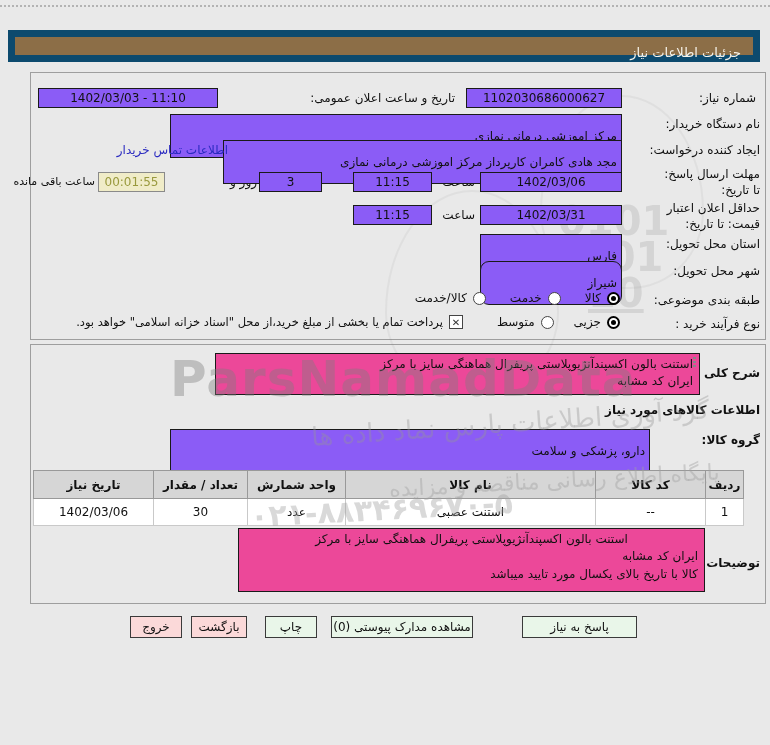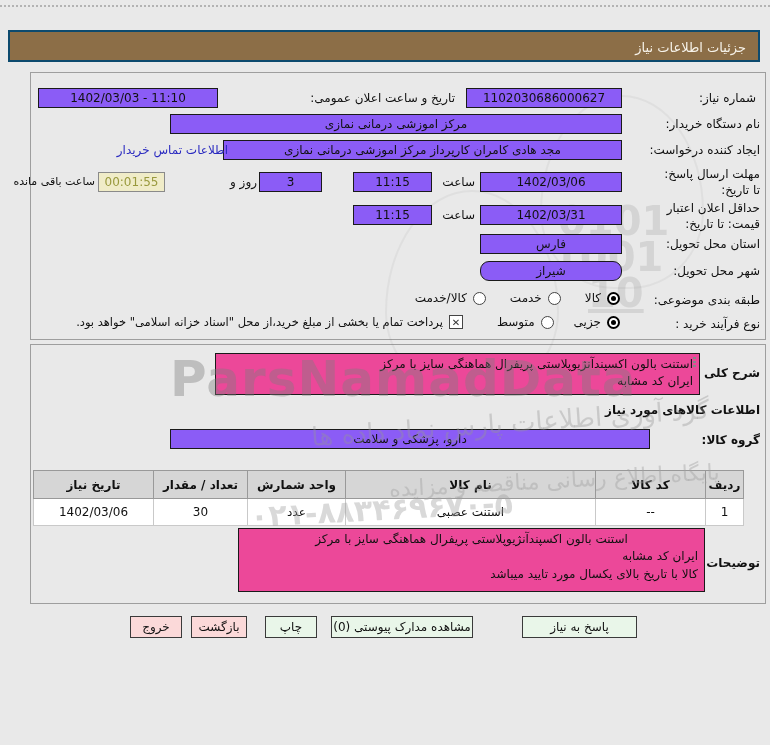--- a/index.html
+++ b/index.html
@@ -1,27 +1,27 @@
 <!DOCTYPE html>
 <html lang="fa" dir="rtl"><head>
 <meta charset="utf-8">
 <style>
   html,body{margin:0;padding:0;}
   body{background:#e9e9e9;font-family:"DejaVu Sans",sans-serif;}
   .page{position:relative;width:770px;height:745px;background:#e9e9e9;overflow:hidden;direction:rtl;}
   .dotted{position:absolute;top:5px;left:0;width:770px;border-top:2px dotted #b3b3b3;}
-  .titlebar{position:absolute;top:30px;left:8px;width:752px;height:32px;background:#8c6e47;border:2px solid #0c4a6e;color:#f7f3ea;font-size:13px;line-height:32px;padding-right:12px;box-sizing:border-box;padding-left:36px;}
+  .titlebar{position:absolute;top:30px;left:8px;width:752px;height:32px;background:#8c6e47;border:7px solid #0c4a6e;color:#f7f3ea;font-size:13px;line-height:32px;padding-right:12px;box-sizing:border-box;padding-left:36px;}
   .panel{position:absolute;border:1px solid #9e9e9e;background:transparent;}
   .panel1{left:30px;top:72px;width:734px;height:266px;}
   .panel2{left:30px;top:344px;width:734px;height:258px;}
   .lbl{position:absolute;font-size:12px;color:#111;white-space:nowrap;z-index:3;}
   .lbl.wrap{white-space:normal;line-height:1.35;}
   .lbl.b{font-weight:bold;}
   .box{position:absolute;background:#8b5cf6;border:1px solid #1a1a1a;height:18px;font-size:12px;color:#111;display:flex;align-items:center;justify-content:center;box-sizing:content-box;z-index:4;}
-  .box.r{justify-content:center;padding:0 4px;}
+  .box.r{justify-content:flex-start;padding:12px 4px;}
   .ltr{direction:ltr;unicode-bidi:isolate;}
   .link{position:absolute;font-size:12px;color:#2a2ac0;cursor:pointer;z-index:4;}
   .count{background:#f0ecc8;color:#99993d;border:1px solid #8a8a8a;}
   .optrow{position:absolute;display:flex;align-items:center;direction:rtl;font-size:12px;color:#111;z-index:4;}
   .radio{width:11px;height:11px;border:1px solid #444;border-radius:50%;background:#fff;display:flex;align-items:center;justify-content:center;flex:none;}
   .radio.sel{border:2px solid #000;width:9px;height:9px;}
   .radio.sel::after{content:"";width:5px;height:5px;background:#000;border-radius:50%;}
   .chk{width:12px;height:12px;border:1px solid #444;background:#fff;display:flex;align-items:center;justify-content:center;font-size:10px;color:#333;flex:none;}
   .chk::after{content:"\2715";}
   .ta{position:absolute;background:#ec4899;border:1px solid #1a1a1a;font-size:12px;color:#111;padding:2px 6px;text-align:right;line-height:1.45;z-index:4;box-sizing:border-box;}

